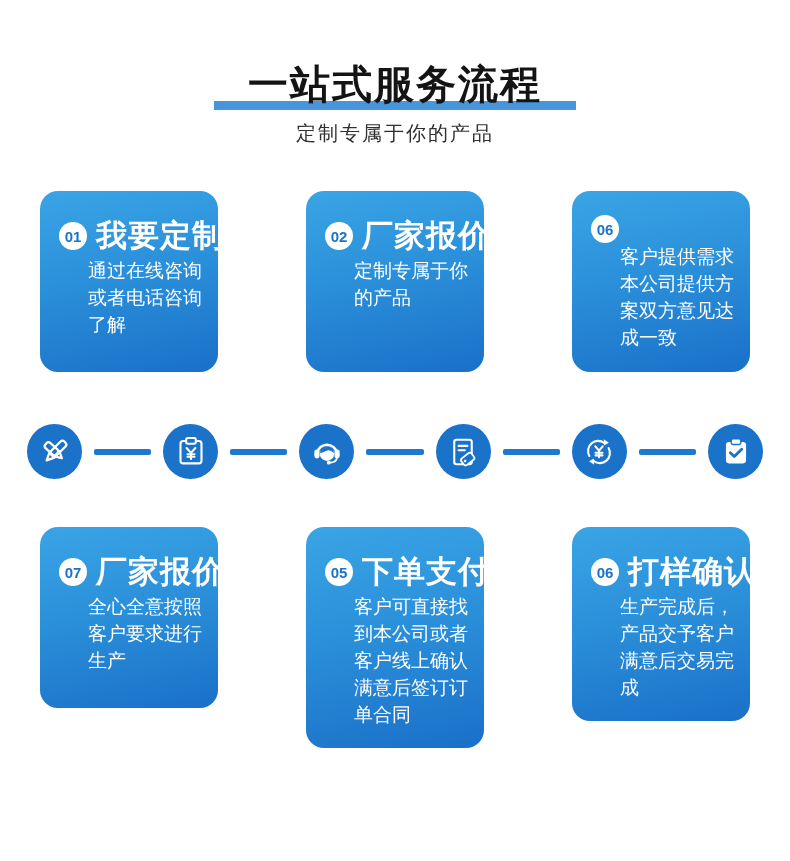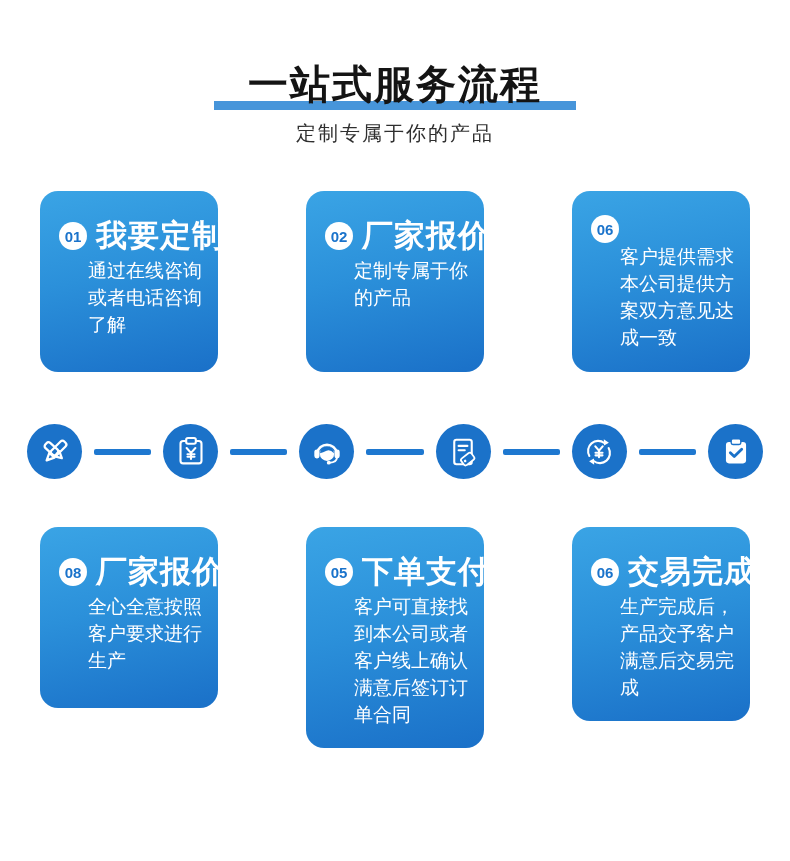--- a/index.html
+++ b/index.html
@@ -196,34 +196,34 @@
         <rect x="12.5" y="12.5" width="23" height="24.5" rx="3.5" fill="#ffffff"></rect>
         <rect x="18.5" y="9" width="11" height="6.5" rx="2" fill="#ffffff" stroke="#1b72c9" stroke-width="1.6"></rect>
         <path d="M17.5 24.8 L22 29.2 L30.5 20.8" fill="none" stroke="#1b72c9" stroke-width="3.2" stroke-linecap="round" stroke-linejoin="round"></path>
       </svg>
     </div>
   </div>
 
   <div class="cards-row row-2">
     <div class="card">
       <div class="card-head">
-        <span class="badge">08</span>
+        <span class="badge">07</span>
         <span class="card-title">厂家报价</span>
       </div>
       <p class="card-desc">全心全意按照客户要求进行生产</p>
     </div>
     <div class="card">
       <div class="card-head">
         <span class="badge">05</span>
         <span class="card-title">下单支付</span>
       </div>
       <p class="card-desc">客户可直接找到本公司或者客户线上确认满意后签订订单合同</p>
     </div>
     <div class="card">
       <div class="card-head">
         <span class="badge">06</span>
-        <span class="card-title">交易完成</span>
+        <span class="card-title">打样确认</span>
       </div>
       <p class="card-desc">生产完成后，产品交予客户满意后交易完成</p>
     </div>
   </div>
 
 </div>
 
 </body></html>

